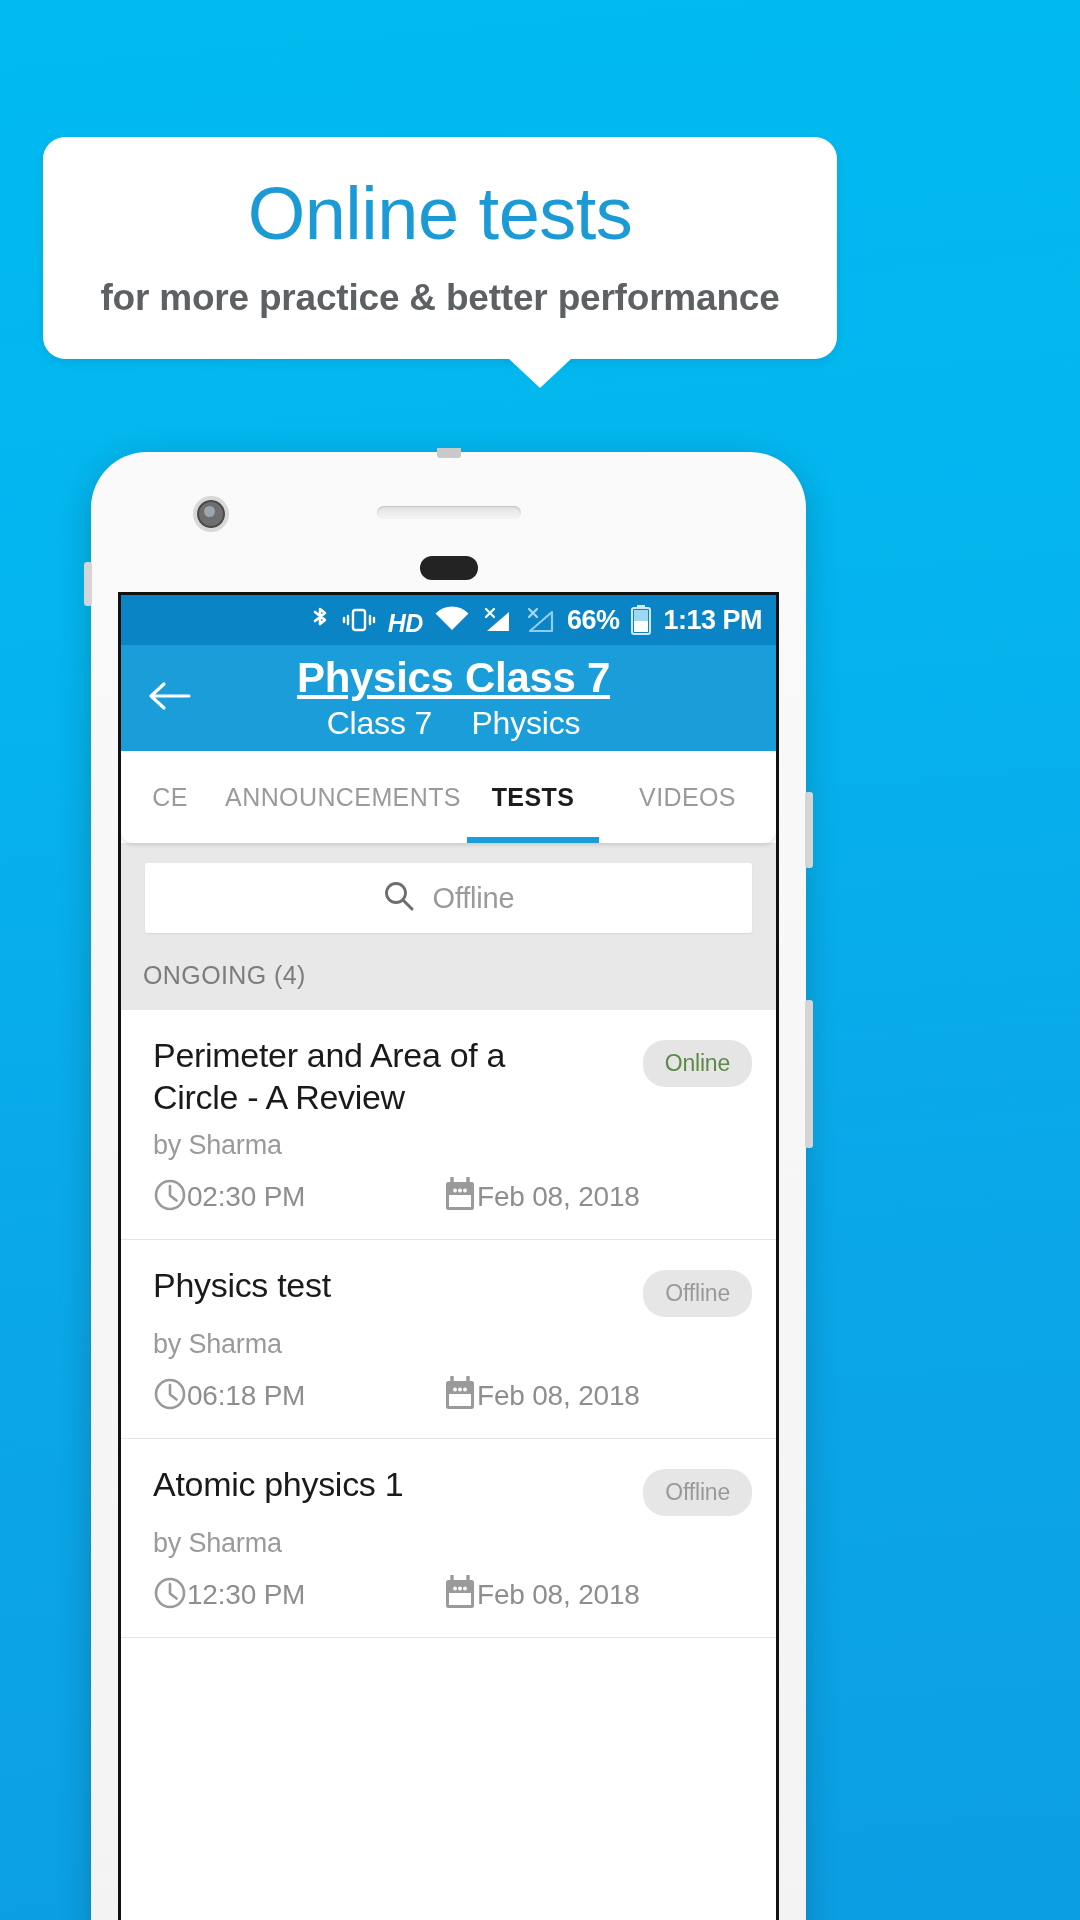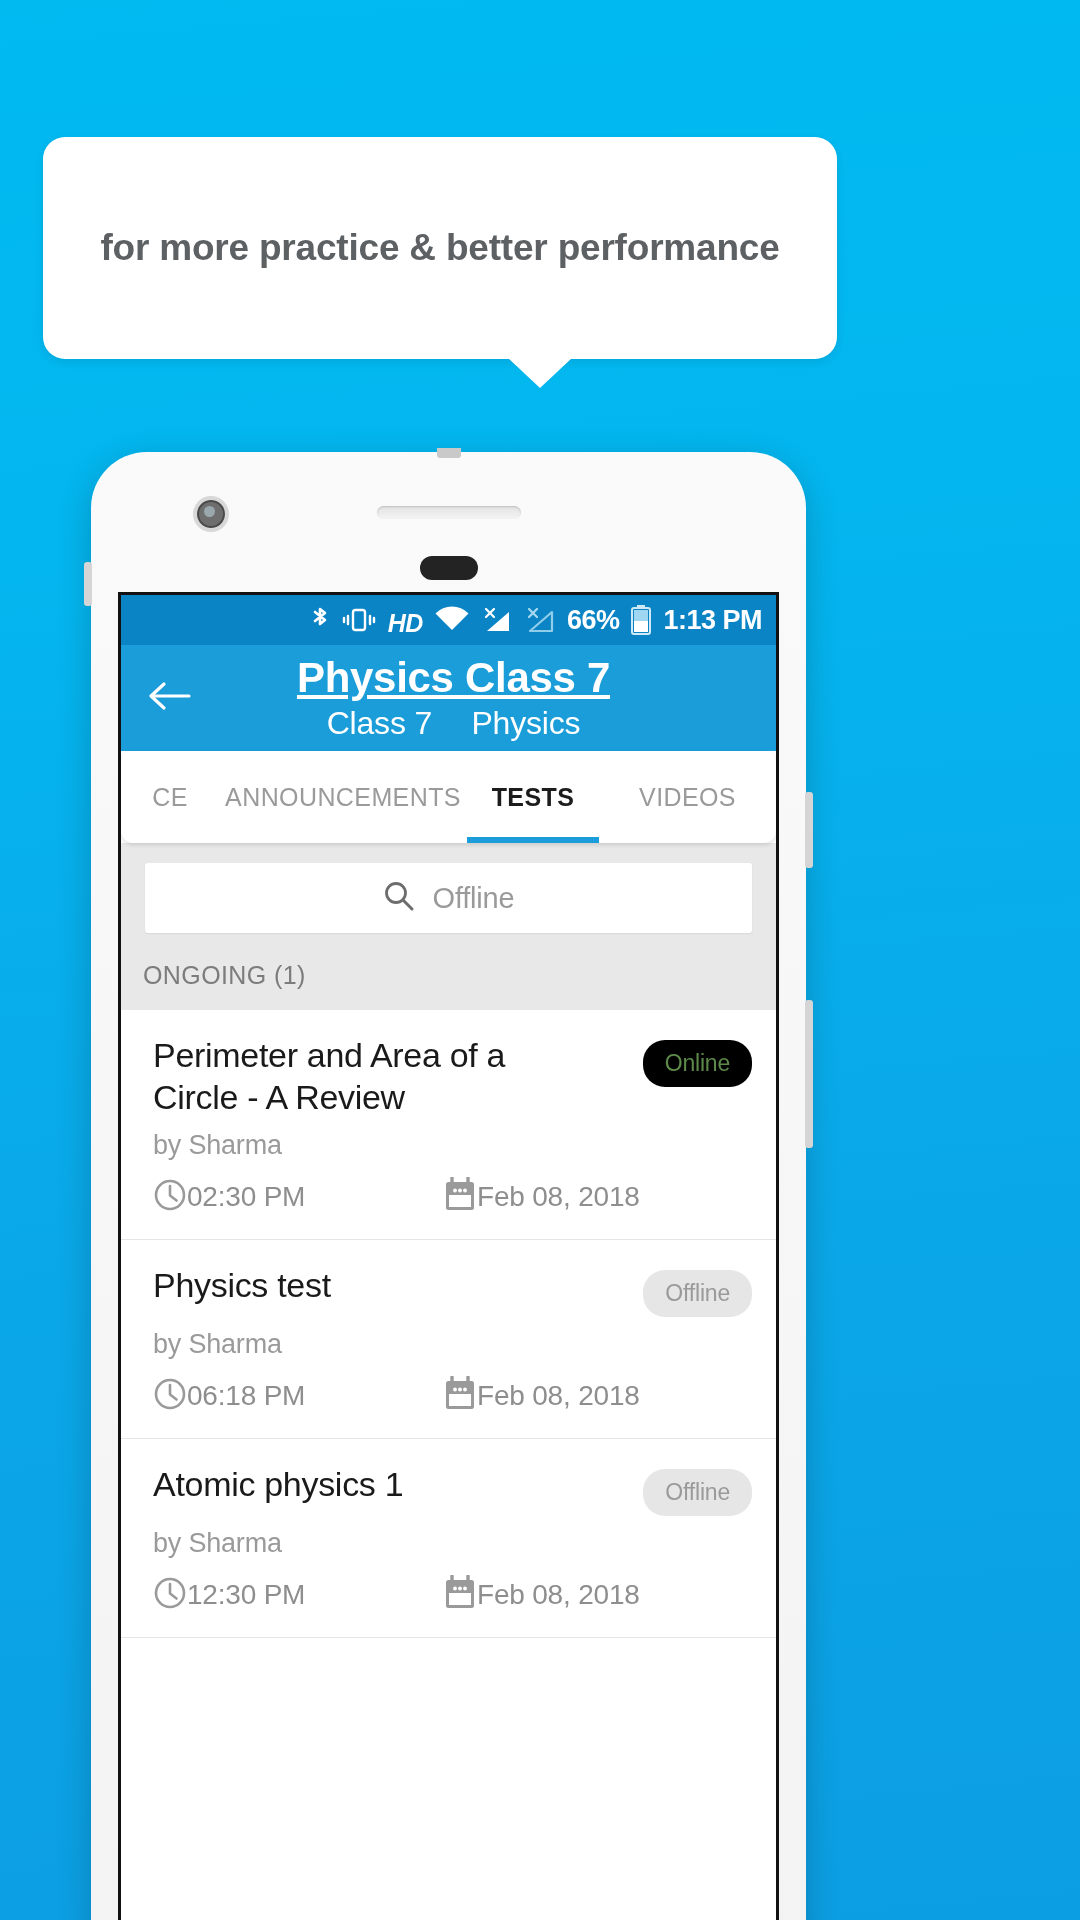--- a/index.html
+++ b/index.html
@@ -138,32 +138,33 @@
   }
   .card-head { display:flex; align-items:flex-start; justify-content:space-between; gap:14px; }
   .card-title {
     font-size:34px; color:#1a1a1a; font-weight:400; line-height:1.24;
     letter-spacing:-.3px; max-width:420px;
   }
   .badge {
     flex:0 0 auto; font-size:23px; padding:10px 22px; border-radius:22px;
     letter-spacing:-.2px; margin-top:6px;
   }
-  .badge.online  { background:#000000; color:#5d8a49; }
+  .badge.online  { background:#e5e5e5; color:#5d8a49; }
   .badge.offline { background:#e6e6e6; color:#9a9a9a; }
   .card-author { font-size:27px; color:#9a9a9a; margin-top:12px; letter-spacing:-.2px; }
   .card-meta { display:flex; align-items:center; margin-top:16px; }
   .meta-item { display:flex; align-items:center; gap:0; }
   .meta-item.time { flex:0 0 290px; }
   .meta-txt { font-size:28px; color:#8e8e8e; letter-spacing:-.2px; }
 </style>
 </head>
 <body>
 
 <div id="bubble">
+  <div id="headline">Online tests</div>
   <div id="subhead">for more practice &amp; better performance</div>
 </div>
 <div id="bubble-tail"></div>
 
 <div id="phone">
   <div id="phone-top-notch"></div>
   <div id="phone-camera"></div>
   <div id="phone-speaker"></div>
   <div id="phone-sensor"></div>
   <div class="side-btn" id="btn-right-1"></div>
@@ -242,21 +243,21 @@
         <span>
           <svg width="32" height="32" viewBox="0 0 32 32">
             <circle cx="13" cy="13" r="9.5" fill="none" stroke="#6d6d6d" stroke-width="2.8"></circle>
             <path d="M20 20l9 9" stroke="#6d6d6d" stroke-width="3" stroke-linecap="round"></path>
           </svg>
         </span>
         <span id="search-placeholder">Offline</span>
       </div>
     </div>
 
-    <div id="section-head">ONGOING (1)</div>
+    <div id="section-head">ONGOING (4)</div>
 
     <div id="test-list">
 
       <div class="test-card">
         <div class="card-head">
           <div class="card-title">Perimeter and Area of a Circle - A Review</div>
           <div class="badge online">Online</div>
         </div>
         <div class="card-author">by Sharma</div>
         <div class="card-meta">

